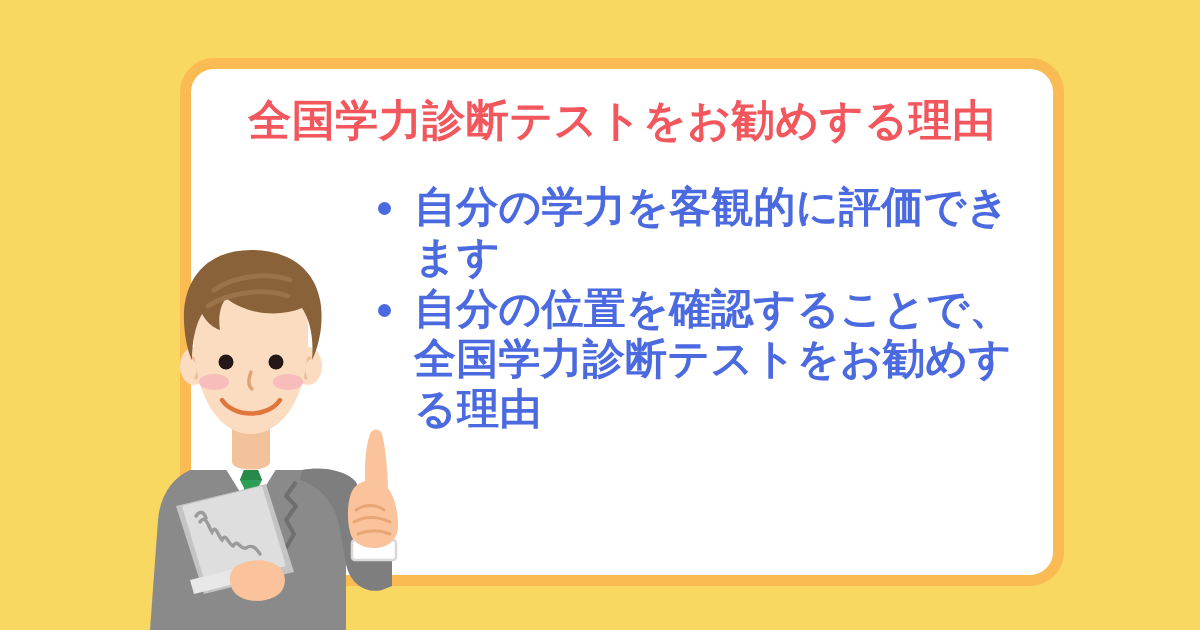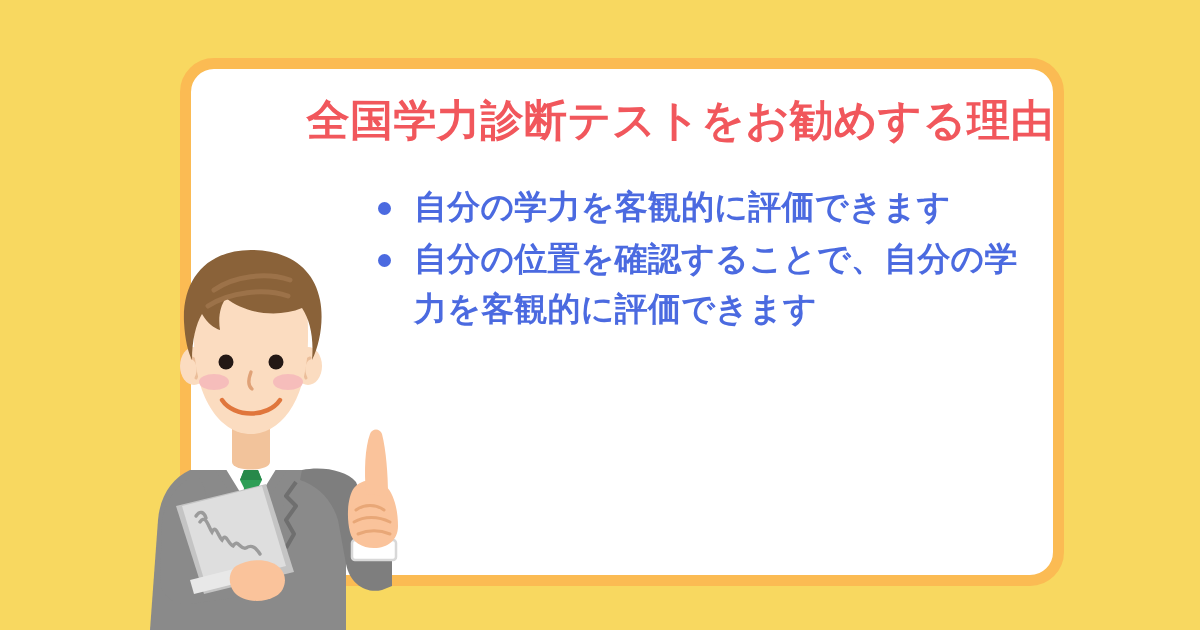--- a/index.html
+++ b/index.html
@@ -34,21 +34,21 @@
     border: 11px solid #FBBB53;
     border-radius: 34px;
   }
 
   
   #title {
     position: absolute;
     left: 190px;
     top: 92px;
     width: 864px;
-    text-align: right;
+    text-align: center;
     color: #F1575C;
     font-size: 43px;
     line-height: 56px;
     font-weight: 700;
     letter-spacing: 0.5px;
     white-space: nowrap;
   }
 
   
   #bullets {
@@ -58,21 +58,21 @@
     width: 660px;
     margin: 0;
     padding: 0;
     list-style: none;
   }
   .bullet-item {
     position: relative;
     padding-left: 44px;
     margin-bottom: 2px;
     color: #4B6AE0;
-    font-size: 33px;
+    font-size: 42px;
     line-height: 50px;
     font-weight: 700;
     letter-spacing: 0.2px;
   }
   .bullet-dot {
     position: absolute;
     left: 8px;
     top: 20px;
     width: 13px;
     height: 13px;
@@ -102,21 +102,21 @@
 
   <div id="title">全国学力診断テストをお勧めする理由</div>
 
   <ul id="bullets">
     <li class="bullet-item">
       <span class="bullet-dot"></span>
       <span class="bullet-text">自分の学力を客観的に評価できます</span>
     </li>
     <li class="bullet-item">
       <span class="bullet-dot"></span>
-      <span class="bullet-text">自分の位置を確認することで、自分の学力を客観的に評価できます</span>
+      <span class="bullet-text">自分の位置を確認することで、全国学力診断テストをお勧めする理由</span>
     </li>
   </ul>
 
   <svg id="person" viewBox="0 0 268 382">
 
     <path d="M 40 222
              C 22 230, 10 248, 8 272
              L 0 382
              L 196 382
              L 196 268

